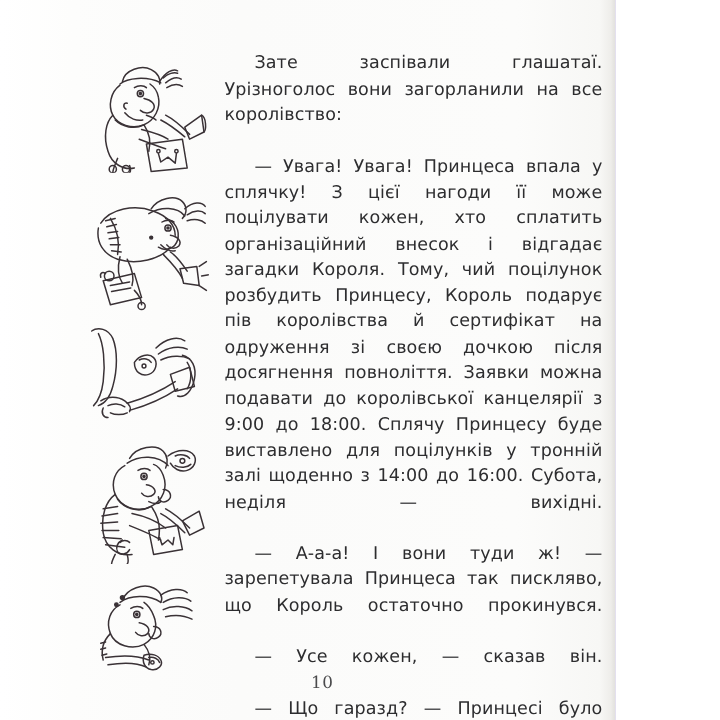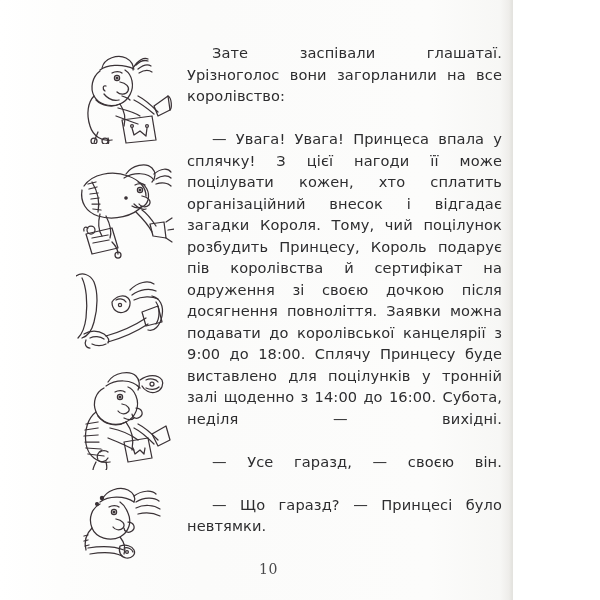--- a/index.html
+++ b/index.html
@@ -315,20 +315,21 @@
       <path d="M48 64 C52 63, 56 65, 57 68"></path>
       <circle cx="51" cy="68" r="1.4"></circle>
 
       <path d="M8 52 L12 51 M8 57 L12 56 M9 62 L13 61"></path>
     </svg>
   </div>
 
   <div id="text-col">
     <p>Зате заспівали глашатаї. Урізноголос вони загорланили на все королівство:</p>
     <p>— Увага! Увага! Принцеса впала у сплячку! З цієї нагоди її може поцілувати кожен, хто сплатить організаційний внесок і відгадає загадки Короля. Тому, чий поцілунок розбудить Принцесу, Король подарує пів королівства й сертифікат на одруження зі своєю дочкою після досягнення повноліття. Заявки можна подавати до королівської канцелярії з 9:00 до 18:00. Сплячу Принцесу буде виставлено для поцілунків у тронній залі щоденно з 14:00 до 16:00. Субота, неділя — вихідні.</p>
-    <p>— Усе гаразд, — своєю він.</p>
+    <p>— А-а-а! І вони туди ж! — зарепетувала Принцеса так пискляво, що Король остаточно прокинувся.</p>
+    <p>— Усе кожен, — сказав він.</p>
     <p>— Що гаразд? — Принцесі було невтямки.</p>
 
   </div>
 
   <div id="page-number">10</div>
 
 </div>
 
 </body></html>

